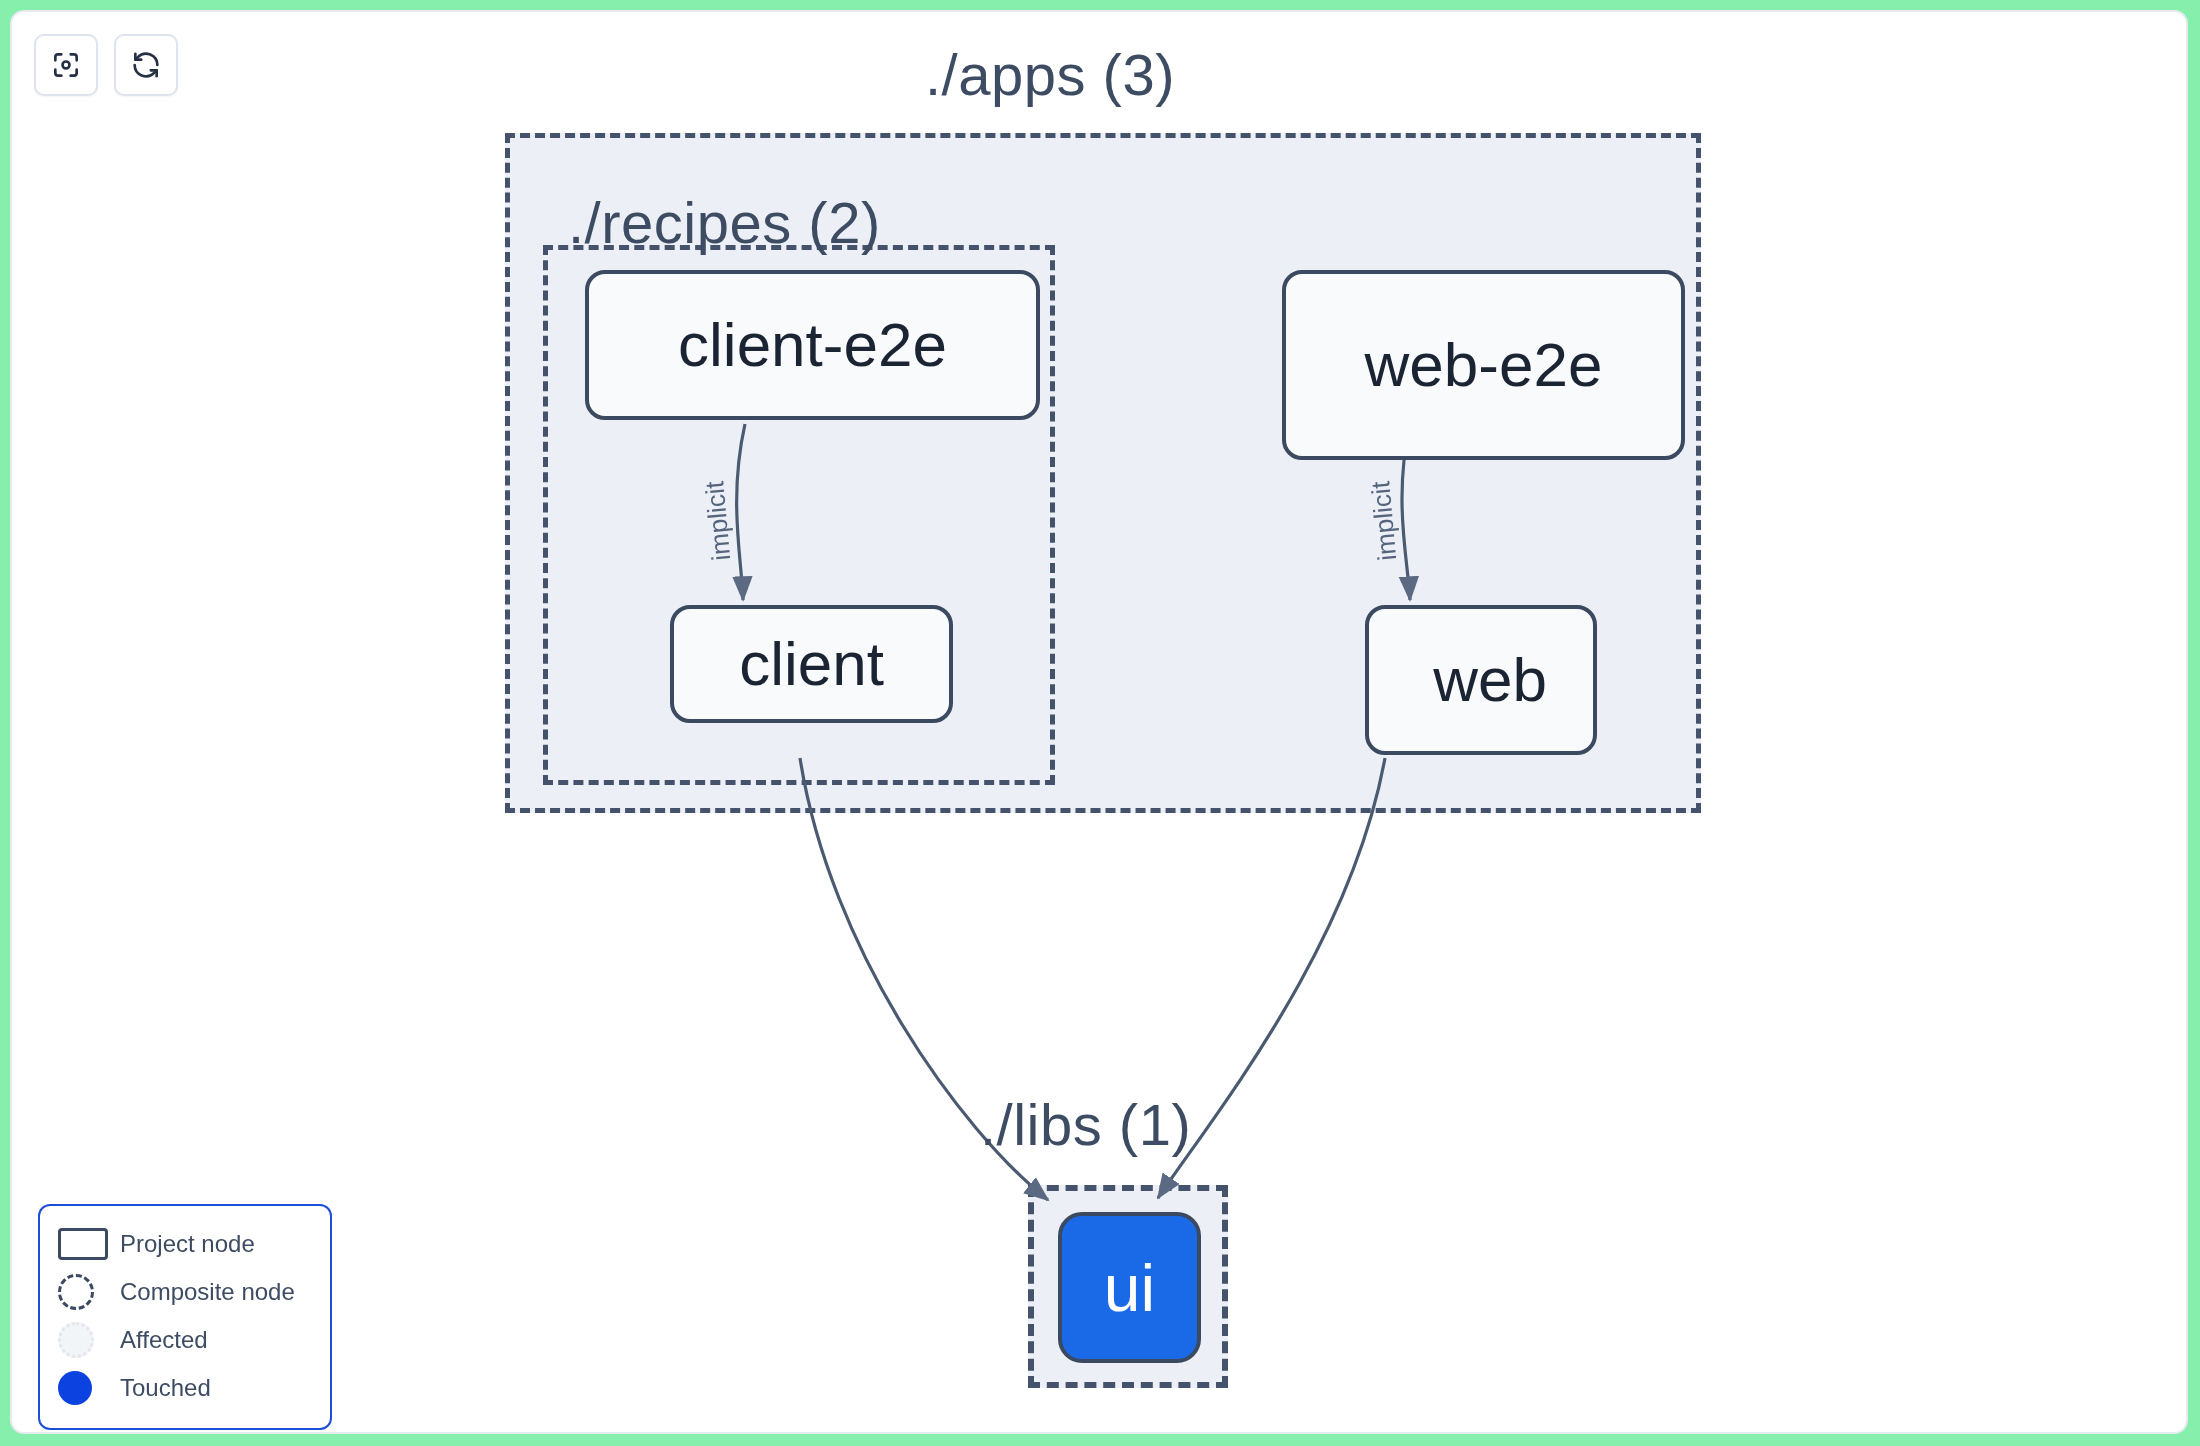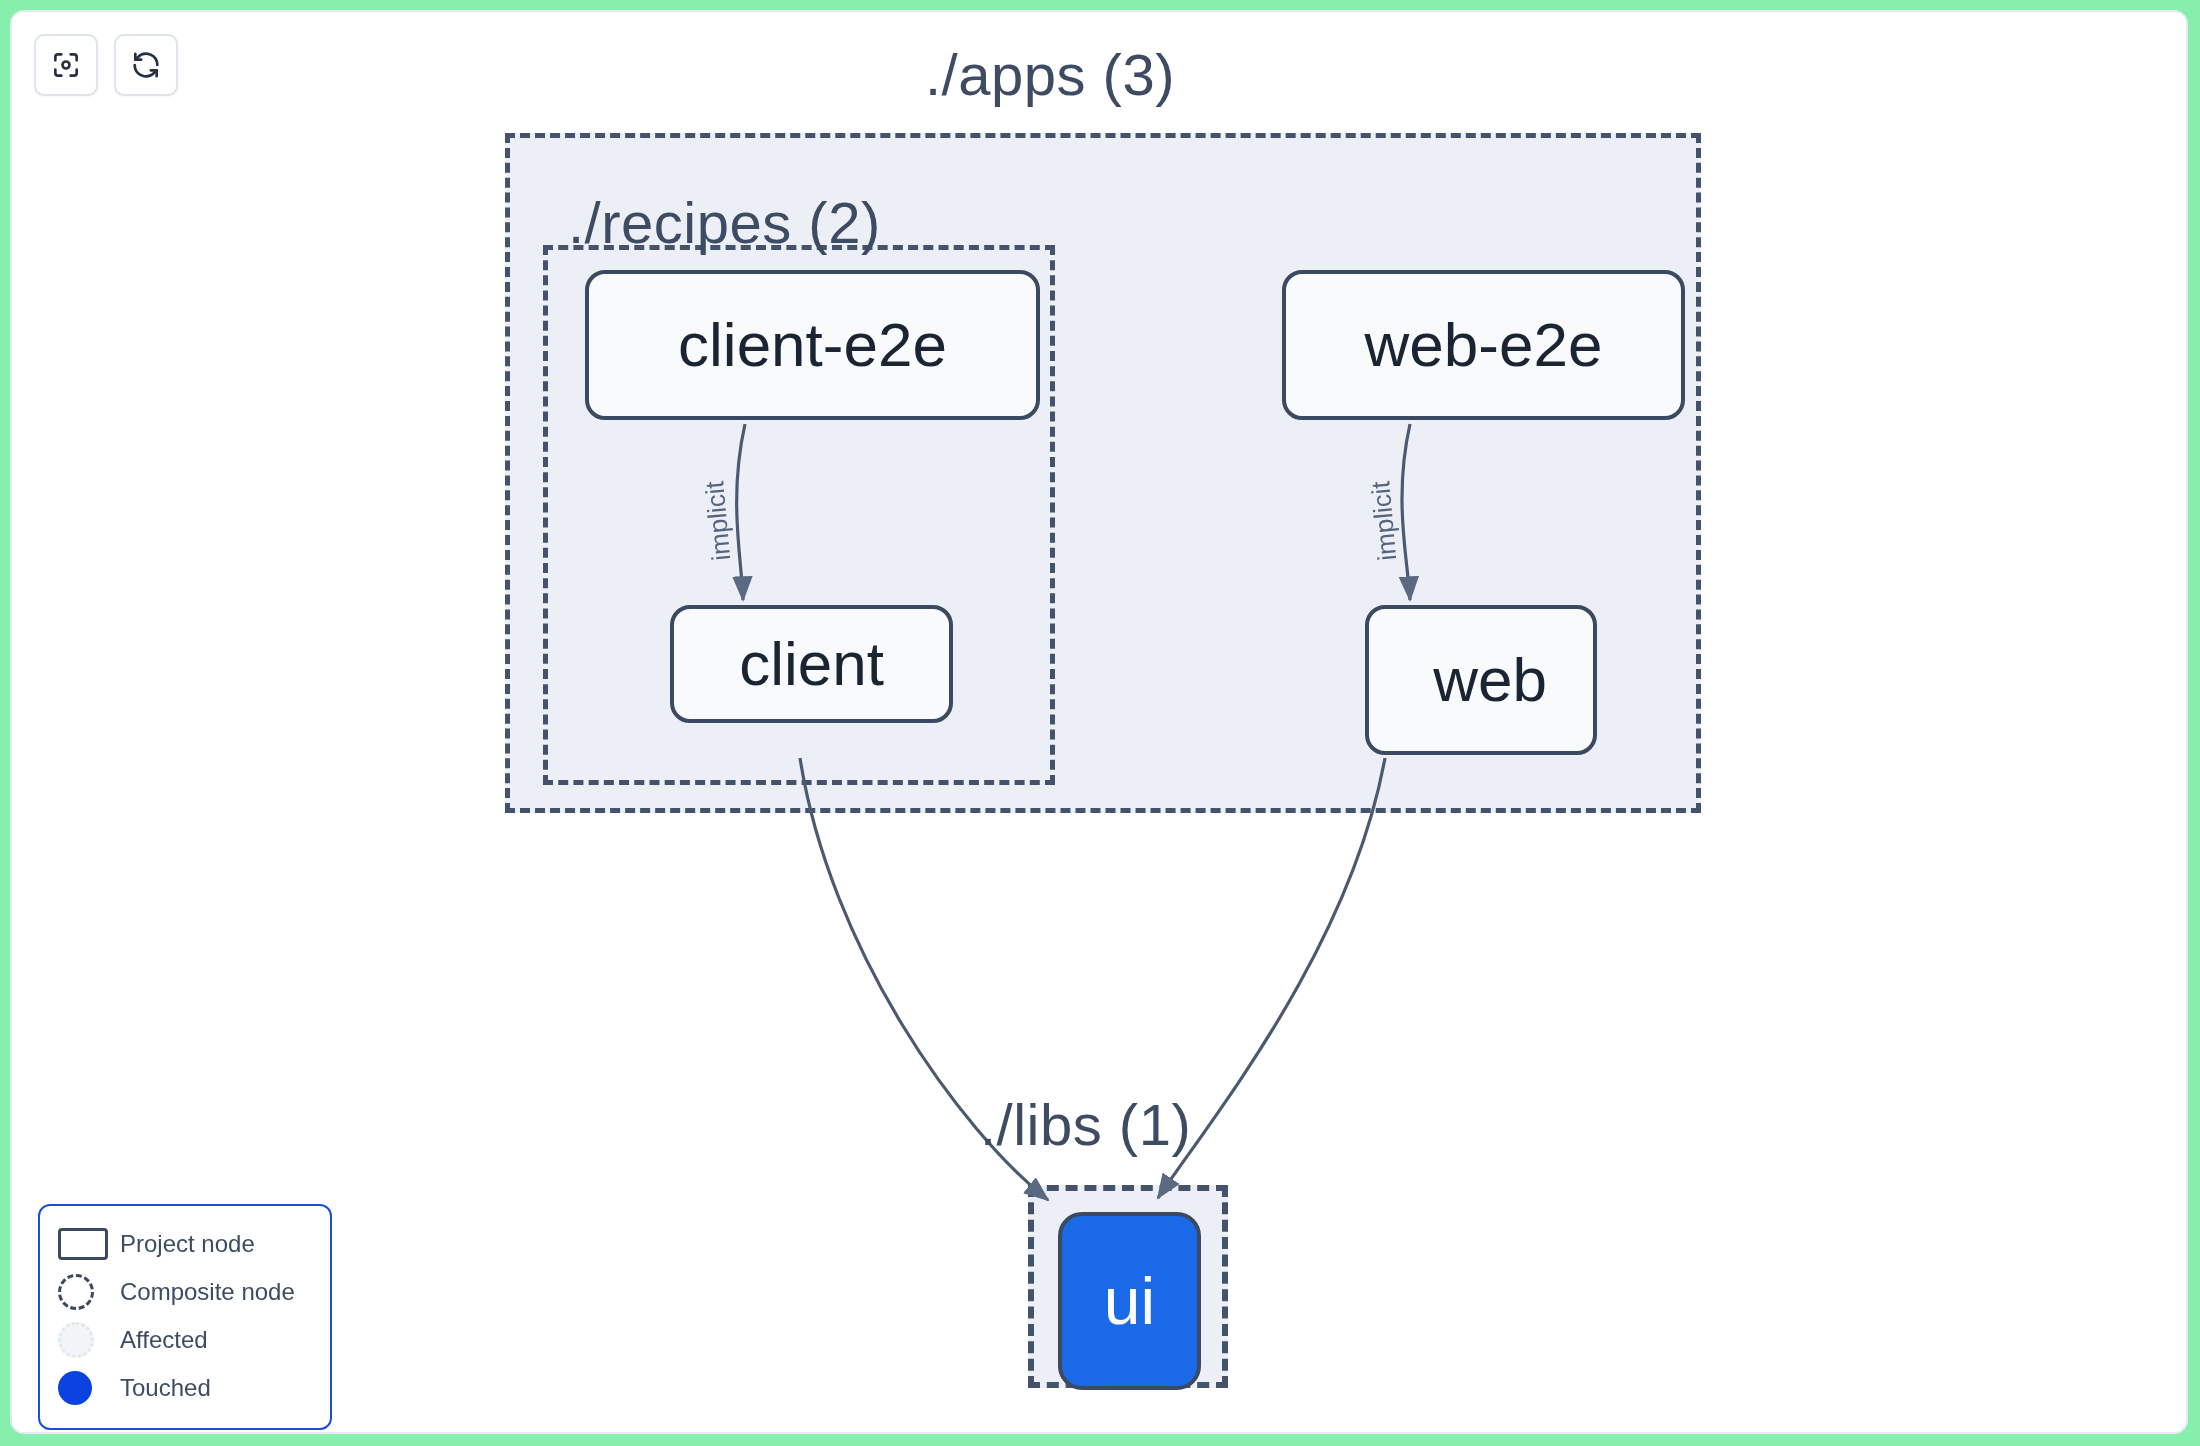--- a/index.html
+++ b/index.html
@@ -234,33 +234,33 @@
   <div class="group-label" style="left:925px; top:46px;">./apps (3)</div>
 
   <div class="group-label" style="left:568px; top:158px;margin-top:36px;">./recipes (2)</div>
 
   <div class="group-label" style="left:980px; top:1096px;">./libs (1)</div>
 
   <div class="node project" style="left:565px; top:270px; width:455px; height:150px;">
     <span class="node-label">client-e2e</span>
   </div>
 
-  <div class="node project" style="left:1262px; top:270px; width:403px; height:150px;">
+  <div class="node project" style="left:1262px; top:270px; width:403px; height:190px;">
     <span class="node-label">web-e2e</span>
   </div>
 
   <div class="node project" style="left:650px; top:605px; width:283px; height:118px;">
     <span class="node-label">client</span>
   </div>
 
   <div class="node project" style="left:1345px; top:605px; width:232px; height:150px;padding-left:18px;">
     <span class="node-label">web</span>
   </div>
 
-  <div class="node touched" style="left:1058px; top:1212px; width:143px; height:178px;">
+  <div class="node touched" style="left:1058px; top:1212px; width:143px; height:151px;">
     <span class="node-label">ui</span>
   </div>
 
   <div class="edge-label" style="left:678px; top:508px; transform: rotate(-95deg);">implicit</div>
 
   <div class="edge-label" style="left:1344px; top:508px; transform: rotate(-95deg);">implicit</div>
 
   <div class="legend">
     <div class="legend-row">
       <span class="legend-swatch">

